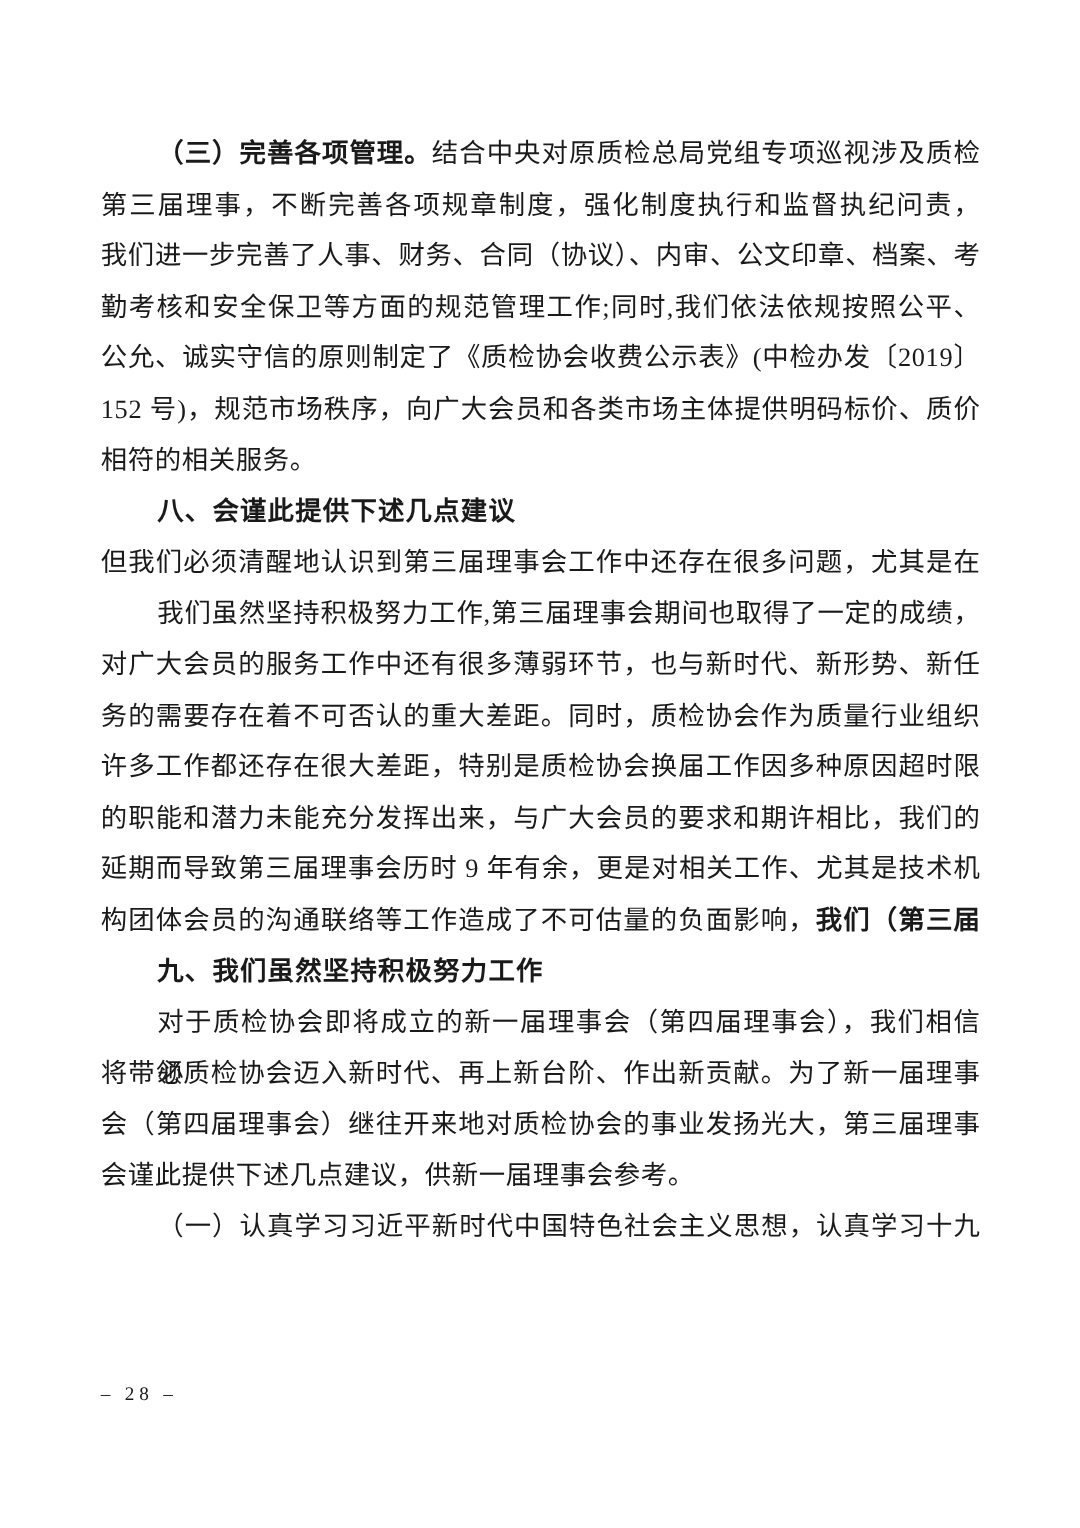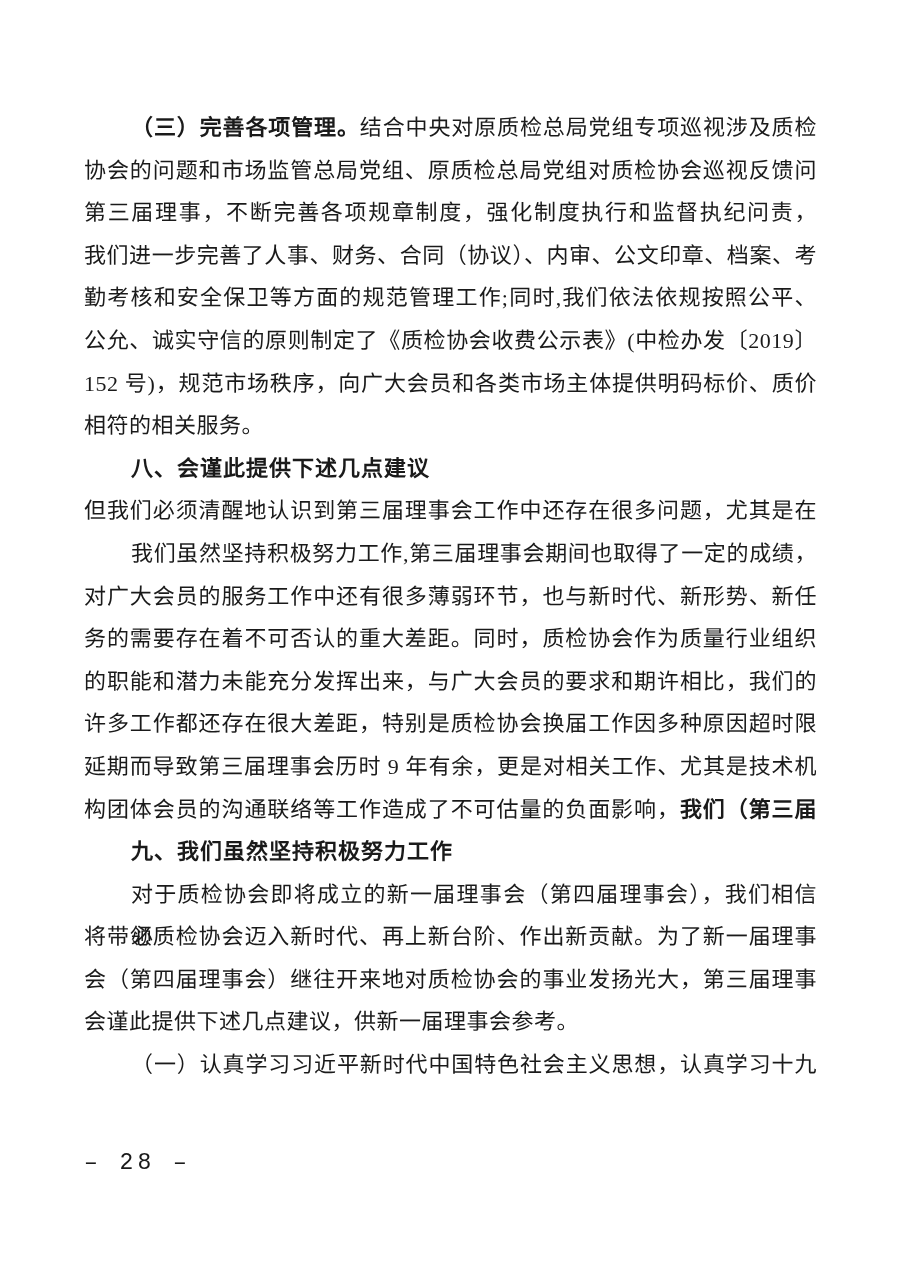--- a/index.html
+++ b/index.html
@@ -42,47 +42,46 @@
     font-family: "Liberation Sans", "DejaVu Sans", sans-serif;
     font-weight: 700;
     letter-spacing: 1px;
   }
   .seg { font-weight: 400; }
   .seg.bold { font-weight: 700; }
   .footer {
     position: absolute;
     left: 84px;
     top: 1148px;
-    font-size: 23px;
+    font-size: 16px;
     line-height: 30px;
     letter-spacing: 4px;
     color: #1a1a1a;
-    font-family: Liberation Mono, monospace;
+    font-family: Liberation Serif, serif;
   }
 </style>
 </head>
 <body>
 
 <div class="page">
   <div class="content" id="content">
       <div class="line indent justify"><span class="seg bold">（三）完善各项管理。</span><span class="seg">结合中央对原质检总局党组专项巡视涉及质检</span></div>
-      <div class="line justify"><span class="seg">协会的问题和市场监管总局党组、原质检总局党组对质检协会巡视反馈问</span></div>
       <div class="line justify"><span class="seg">第三届理事，不断完善各项规章制度，强化制度执行和监督执纪问责，</span></div>
       <div class="line justify"><span class="seg">我们进一步完善了人事、财务、合同（协议）、内审、公文印章、档案、考</span></div>
       <div class="line justify"><span class="seg">勤考核和安全保卫等方面的规范管理工作;同时,我们依法依规按照公平、</span></div>
       <div class="line justify"><span class="seg">公允、诚实守信的原则制定了《质检协会收费公示表》(中检办发〔2019〕</span></div>
       <div class="line justify"><span class="seg">152 号)，规范市场秩序，向广大会员和各类市场主体提供明码标价、质价</span></div>
       <div class="line"><span class="seg">相符的相关服务。</span></div>
       <div class="line heading indent"><span class="seg bold">八、会谨此提供下述几点建议</span></div>
       <div class="line justify"><span class="seg">但我们必须清醒地认识到第三届理事会工作中还存在很多问题，尤其是在</span></div>
       <div class="line indent justify"><span class="seg">我们虽然坚持积极努力工作,第三届理事会期间也取得了一定的成绩，</span></div>
       <div class="line justify"><span class="seg">对广大会员的服务工作中还有很多薄弱环节，也与新时代、新形势、新任</span></div>
       <div class="line justify"><span class="seg">务的需要存在着不可否认的重大差距。同时，质检协会作为质量行业组织</span></div>
+      <div class="line justify"><span class="seg">许多工作都还存在很大差距，特别是质检协会换届工作因多种原因超时限</span></div>
       <div class="line justify"><span class="seg">的职能和潜力未能充分发挥出来，与广大会员的要求和期许相比，我们的</span></div>
-      <div class="line justify"><span class="seg">许多工作都还存在很大差距，特别是质检协会换届工作因多种原因超时限</span></div>
       <div class="line justify"><span class="seg">延期而导致第三届理事会历时 9 年有余，更是对相关工作、尤其是技术机</span></div>
       <div class="line justify"><span class="seg">构团体会员的沟通联络等工作造成了不可估量的负面影响，</span><span class="seg bold">我们（第三届</span></div>
       <div class="line heading indent"><span class="seg bold">九、我们虽然坚持积极努力工作</span></div>
       <div class="line indent justify"><span class="seg">对于质检协会即将成立的新一届理事会（第四届理事会），我们相信必</span></div>
       <div class="line justify"><span class="seg">将带领质检协会迈入新时代、再上新台阶、作出新贡献。为了新一届理事</span></div>
       <div class="line justify"><span class="seg">会（第四届理事会）继往开来地对质检协会的事业发扬光大，第三届理事</span></div>
       <div class="line"><span class="seg">会谨此提供下述几点建议，供新一届理事会参考。</span></div>
       <div class="line indent justify"><span class="seg">（一）认真学习习近平新时代中国特色社会主义思想，认真学习十九</span></div>
     </div>
   <div class="footer">– 28 –</div>

